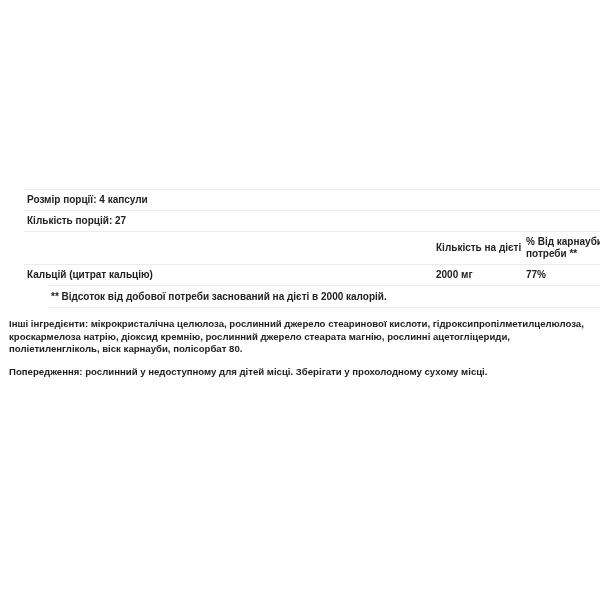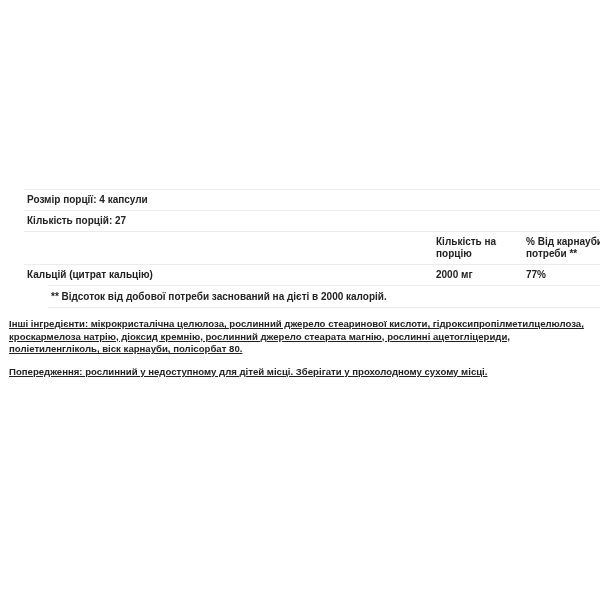--- a/index.html
+++ b/index.html
@@ -42,36 +42,35 @@
       left: 9px;
       top: 318px;
       width: 584px;
       font-size: 9.6px;
       font-weight: bold;
       line-height: 12.5px;
       color: #222222;
     }
     .notes p {
       margin: 0 0 10px 0;
-      text-decoration: underline;
     }
   </style>
 </head>
 <body>
 
 <div class="facts">
   <div class="row simple">
     <span>Розмір порції: 4 капсули</span>
   </div>
   <div class="row simple">
     <span>Кількість порцій: 27</span>
   </div>
   <div class="row header">
     <span class="col-name"></span>
-    <span class="col-amount">Кількість на порцію</span>
+    <span class="col-amount">Кількість на дієті</span>
     <span class="col-dv">% Від карнауби потреби **</span>
   </div>
   <div class="row nutrient">
     <span class="col-name">Кальцій (цитрат кальцію)</span>
     <span class="col-amount">2000 мг</span>
     <span class="col-dv">77%</span>
   </div>
   <div class="row footnote">
     <span>** Відсоток від добової потреби заснований на дієті в 2000 калорій.</span>
   </div>

